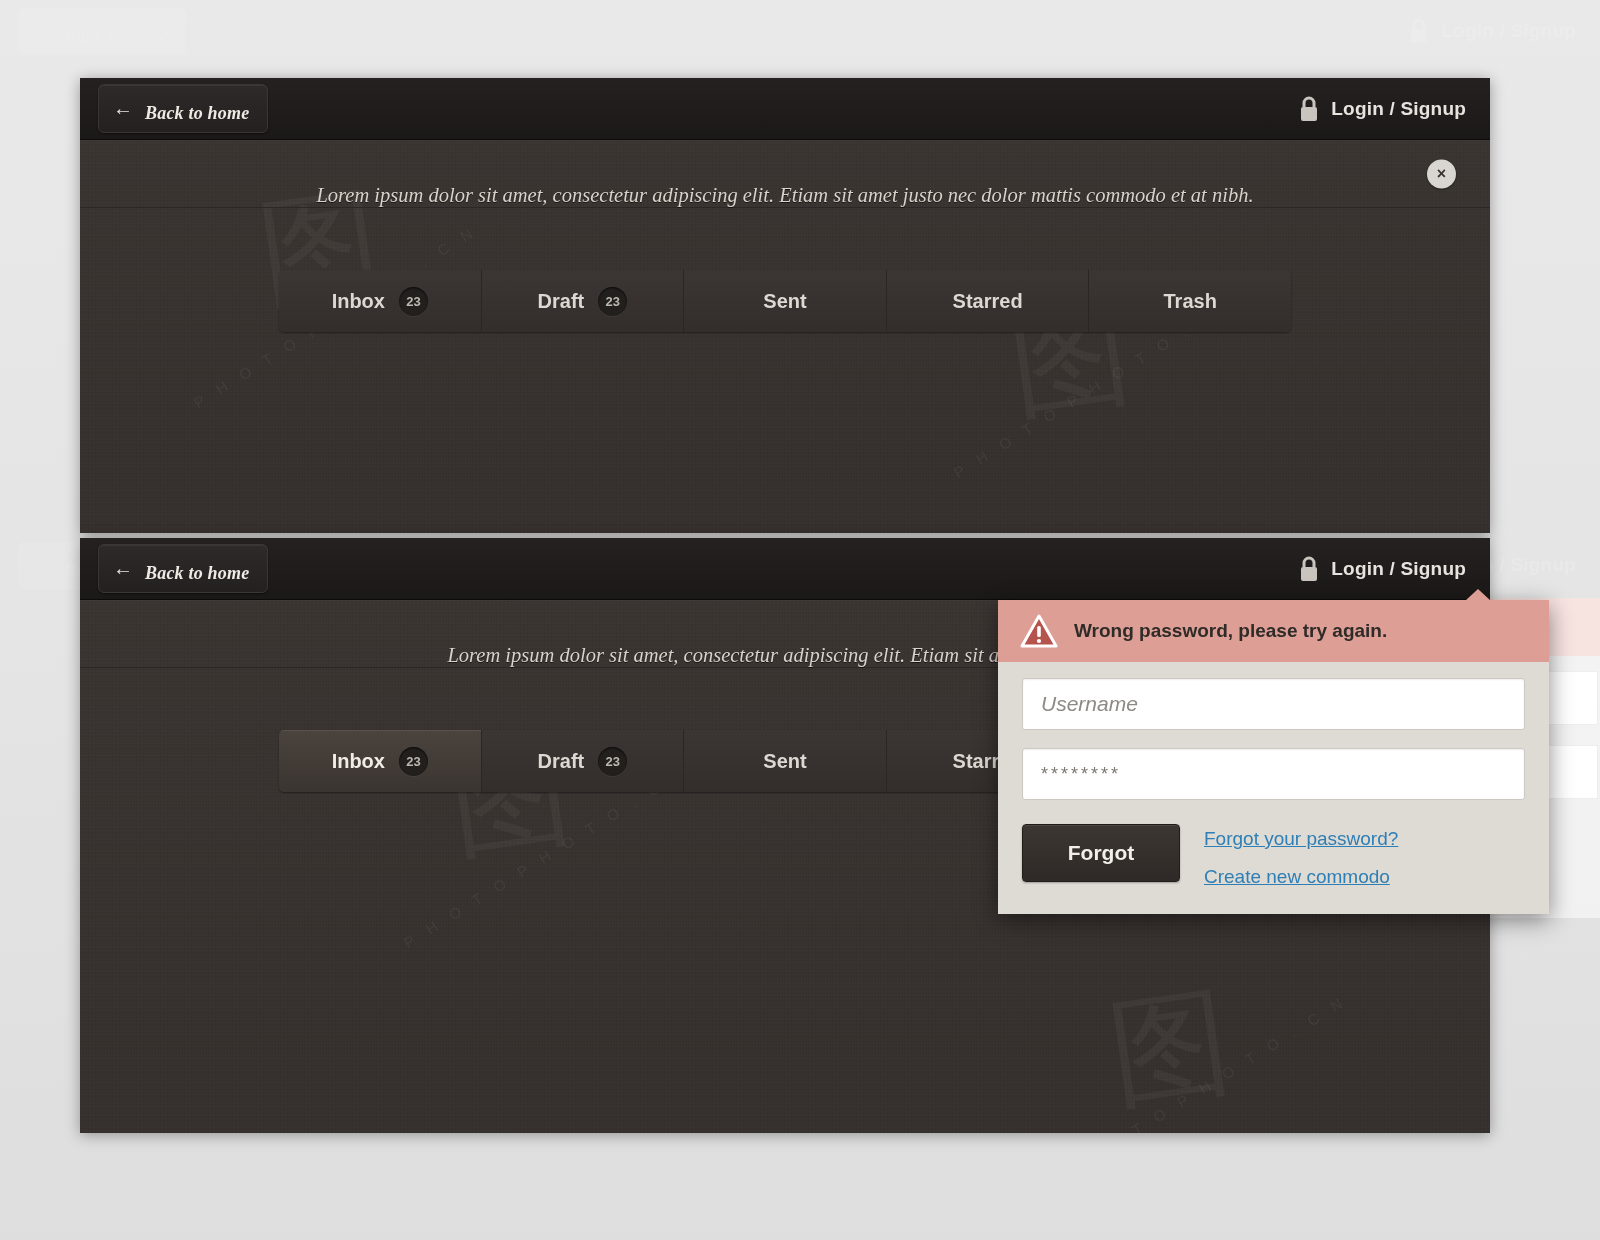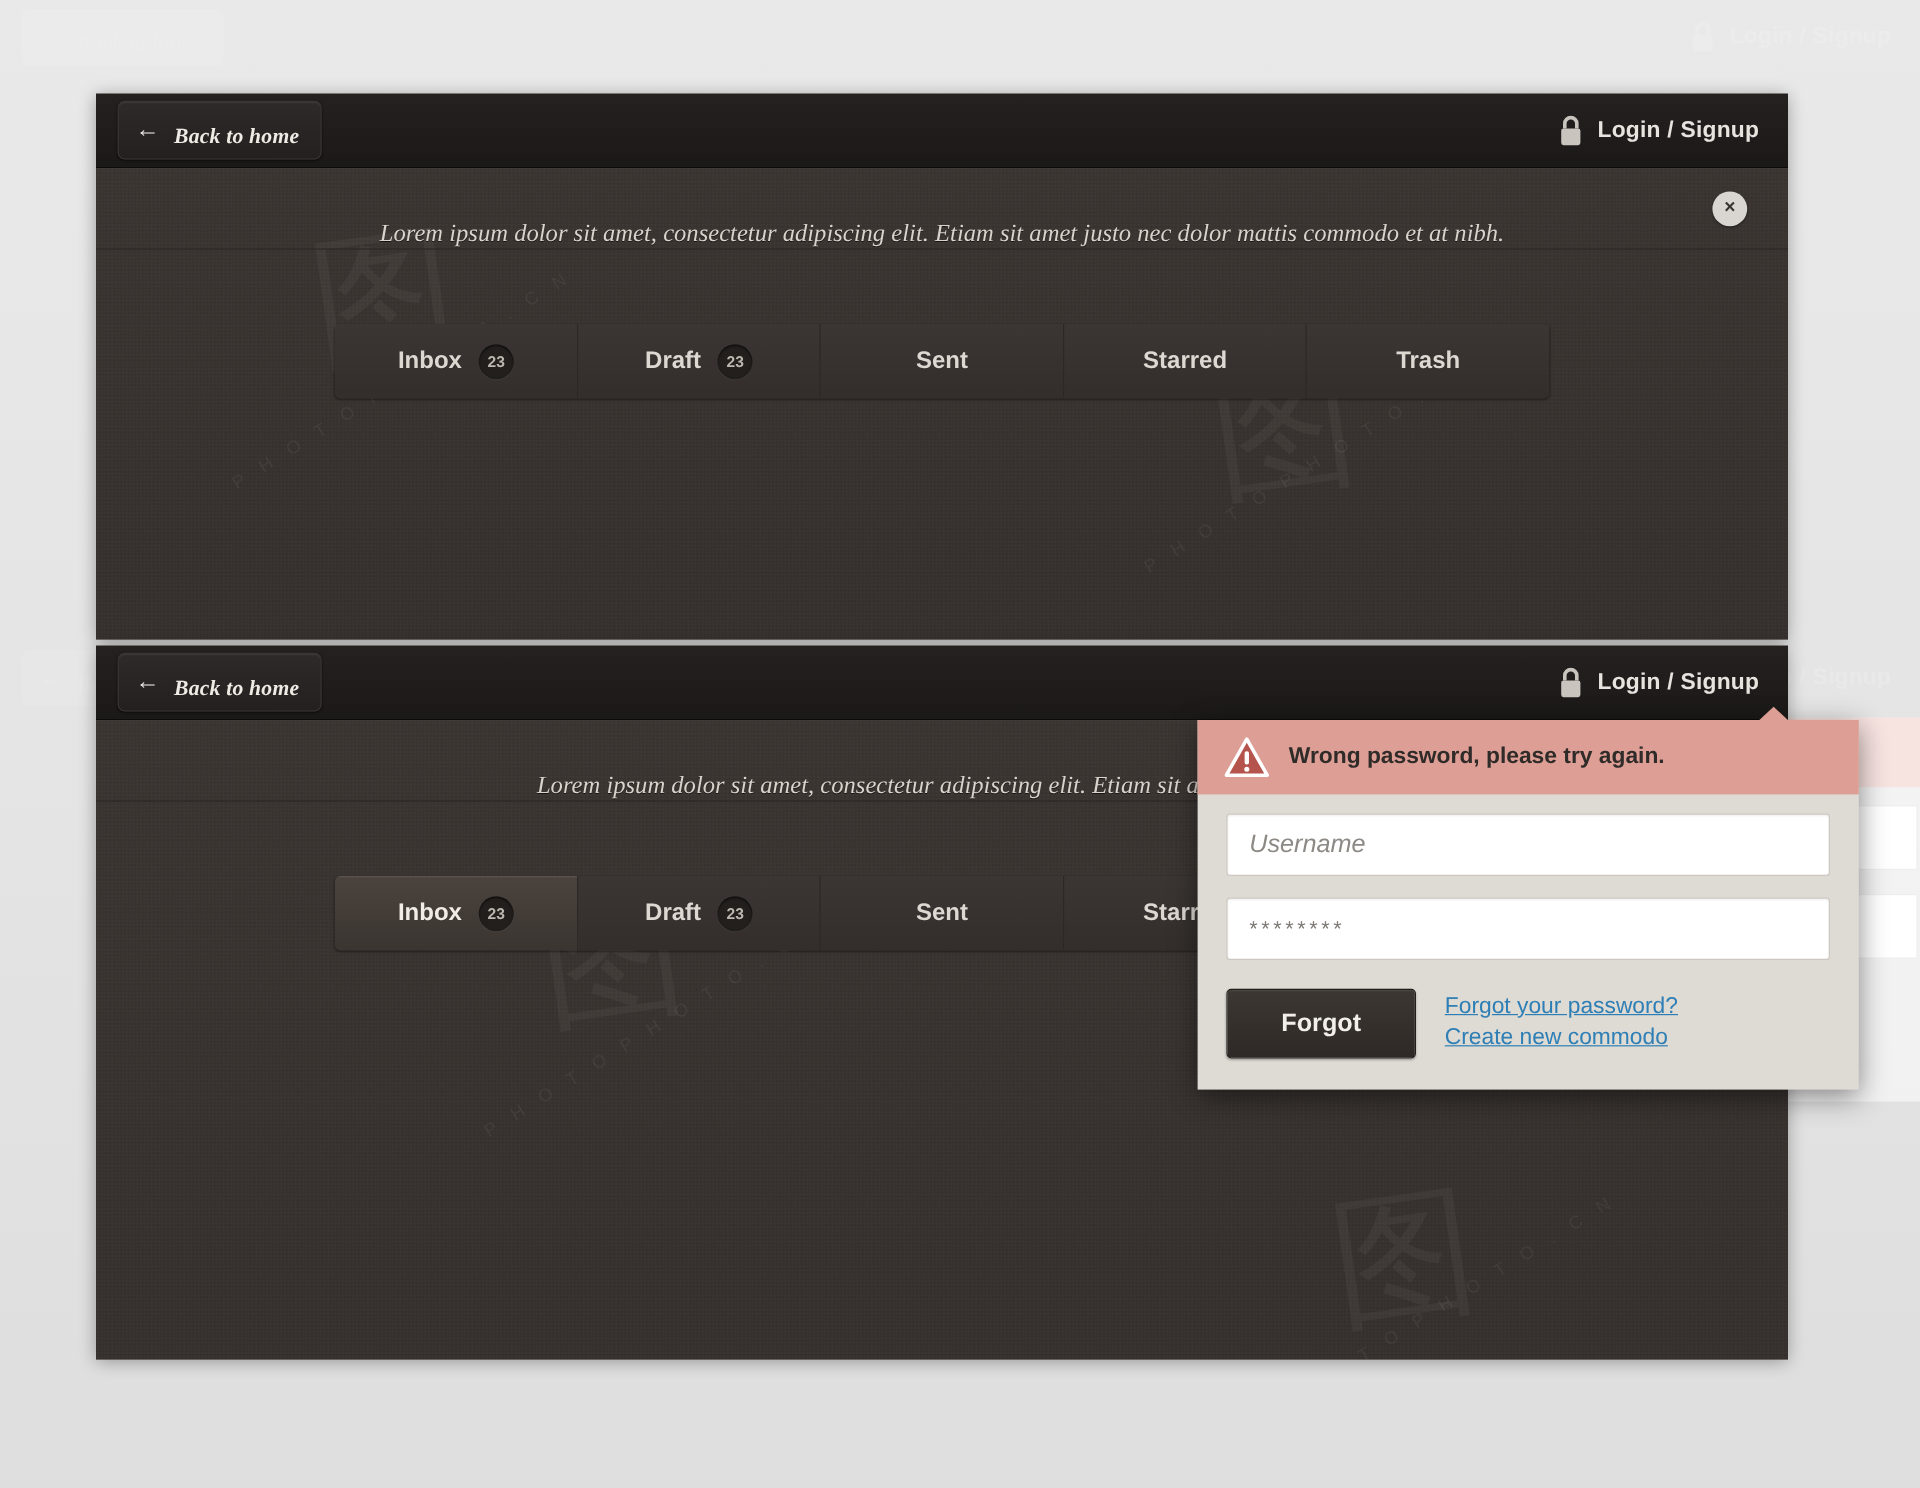--- a/index.html
+++ b/index.html
@@ -145,21 +145,21 @@
   .field.pw { margin-top: 18px; letter-spacing: 3px; font-size:18px; color:#7c7873; }
   .actions { display:flex; align-items:flex-start; gap:24px; margin-top: 24px; }
   .login-btn {
     width:158px; height:58px;
     background: linear-gradient(180deg,#3d3733,#2e2926);
     border:1px solid #211d1b; border-radius:4px;
     color:#f2eee9; font-size:21px; font-weight:bold;
     cursor:pointer;
     box-shadow: inset 0 1px 0 rgba(255,255,255,0.08), 0 1px 2px rgba(0,0,0,0.3);
   }
-  .links { display:flex; flex-direction:column; gap:4px; padding-top:4px; }
+  .links { display:flex; flex-direction:column; gap:16px; padding-top:4px; }
   .link {
     color:#2e7fb5; font-size:19px; text-decoration: underline; cursor:pointer;
   }
   .ghost-b { opacity: 0.16; }
 
   .bg-layer {
     position:absolute; left:0; right:0;
     pointer-events:none;
   }
   .bg-topbar {

